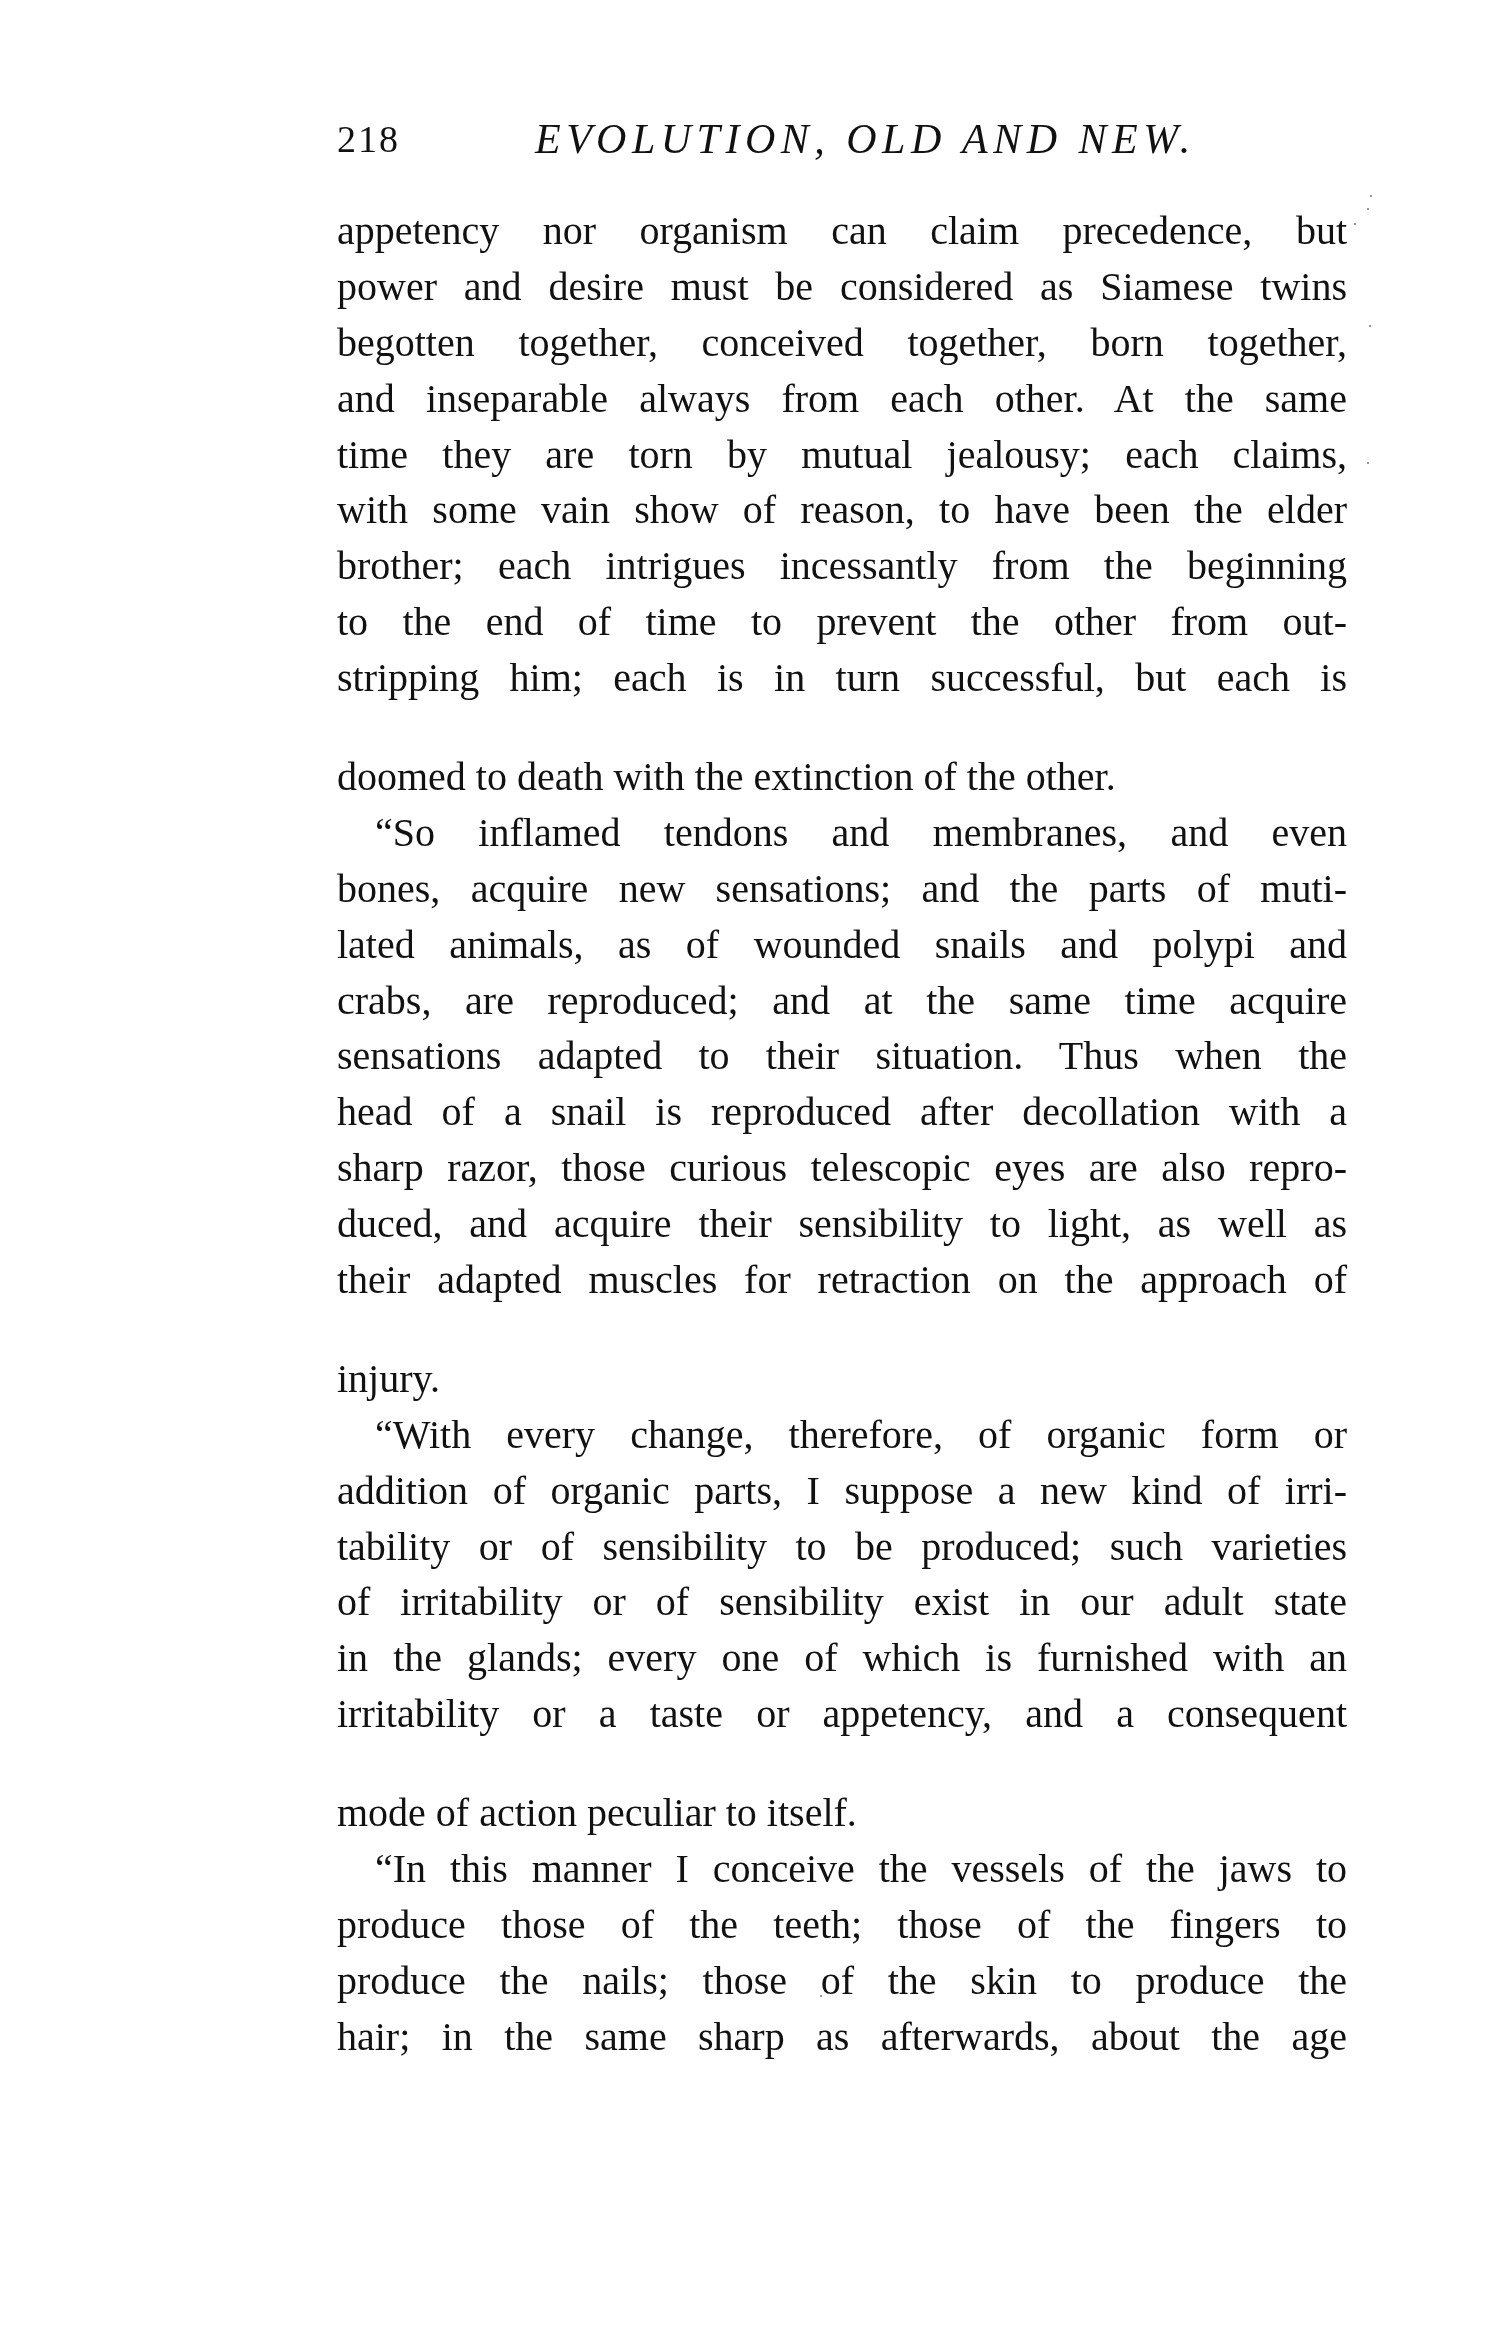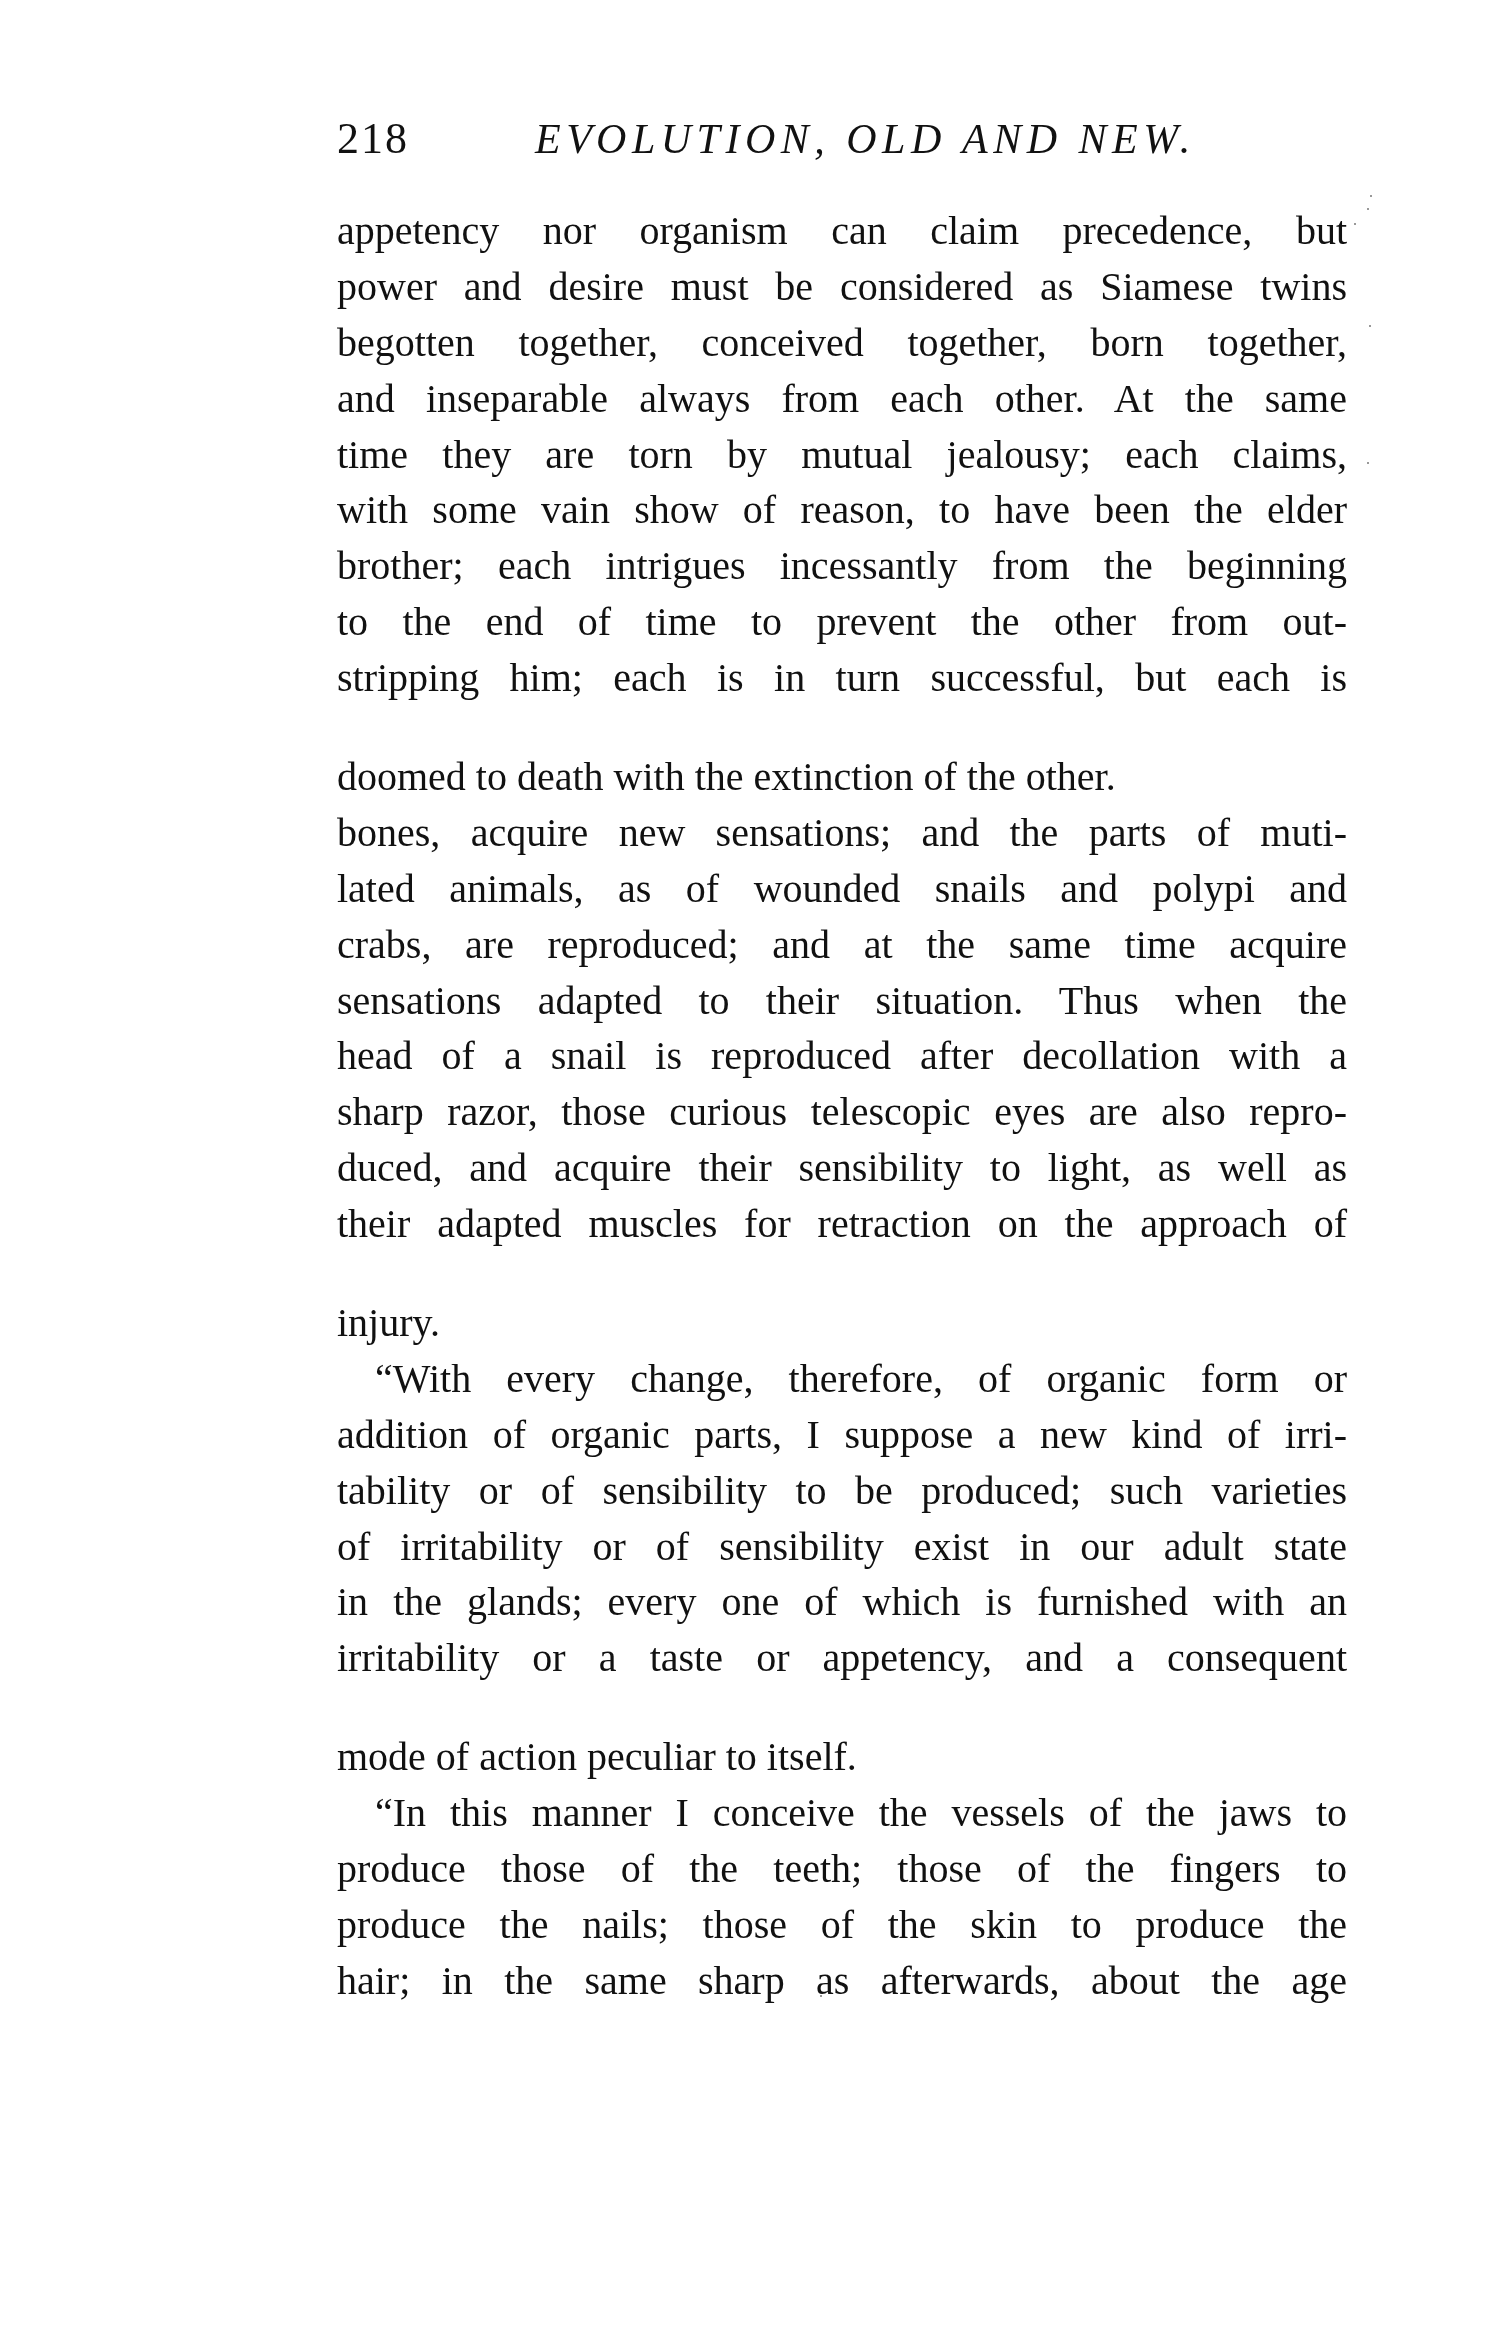--- a/index.html
+++ b/index.html
@@ -25,21 +25,21 @@
       left: 337px;
       top: 113px;
       width: 1010px;
       height: 56px;
       font-family: "Liberation Serif", "DejaVu Serif", serif;
     }
     .page-number {
       position: absolute;
       left: 0;
       top: 0;
-      font-size: 44px;
+      font-size: 38px;
       letter-spacing: 2px;
       line-height: 52px;
     }
     .running-title {
       position: absolute;
       left: 198px;
       top: 0;
       font-size: 42px;
       font-style: italic;
       letter-spacing: 5.5px;
@@ -95,20 +95,21 @@
       <span class="line">and inseparable always from each other.  At the same</span>
       <span class="line">time they are torn by mutual jealousy; each claims,</span>
       <span class="line">with some vain show of reason, to have been the elder</span>
       <span class="line">brother; each intrigues incessantly from the beginning</span>
       <span class="line">to the end of time to prevent the other from out-</span>
       <span class="line">stripping him; each is in turn successful, but each is</span>
       <span class="line last">doomed to death with the extinction of the other.</span>
     </div>
 
     <div>
+      <span class="line indent">“So inflamed tendons and membranes, and even</span>
       <span class="line">bones, acquire new sensations; and the parts of muti-</span>
       <span class="line">lated animals, as of wounded snails and polypi and</span>
       <span class="line">crabs, are reproduced; and at the same time acquire</span>
       <span class="line">sensations adapted to their situation.  Thus when the</span>
       <span class="line">head of a snail is reproduced after decollation with a</span>
       <span class="line">sharp razor, those curious telescopic eyes are also repro-</span>
       <span class="line">duced, and acquire their sensibility to light, as well as</span>
       <span class="line">their adapted muscles for retraction on the approach of</span>
       <span class="line last">injury.</span>
     </div>

